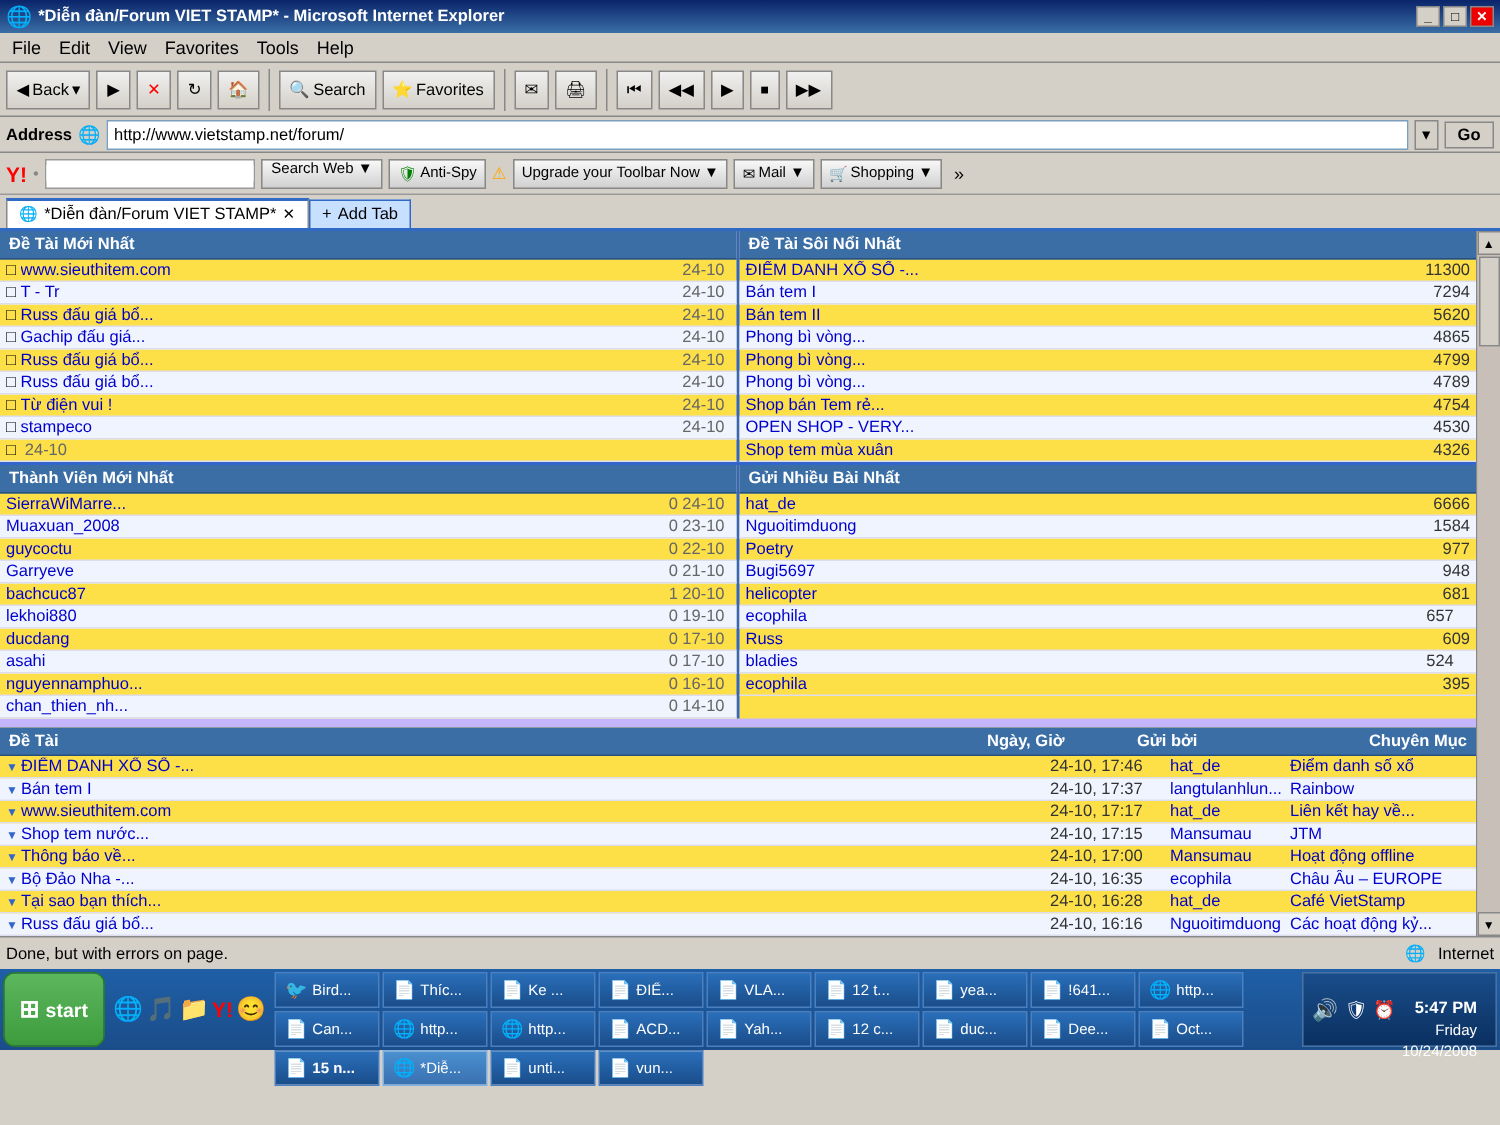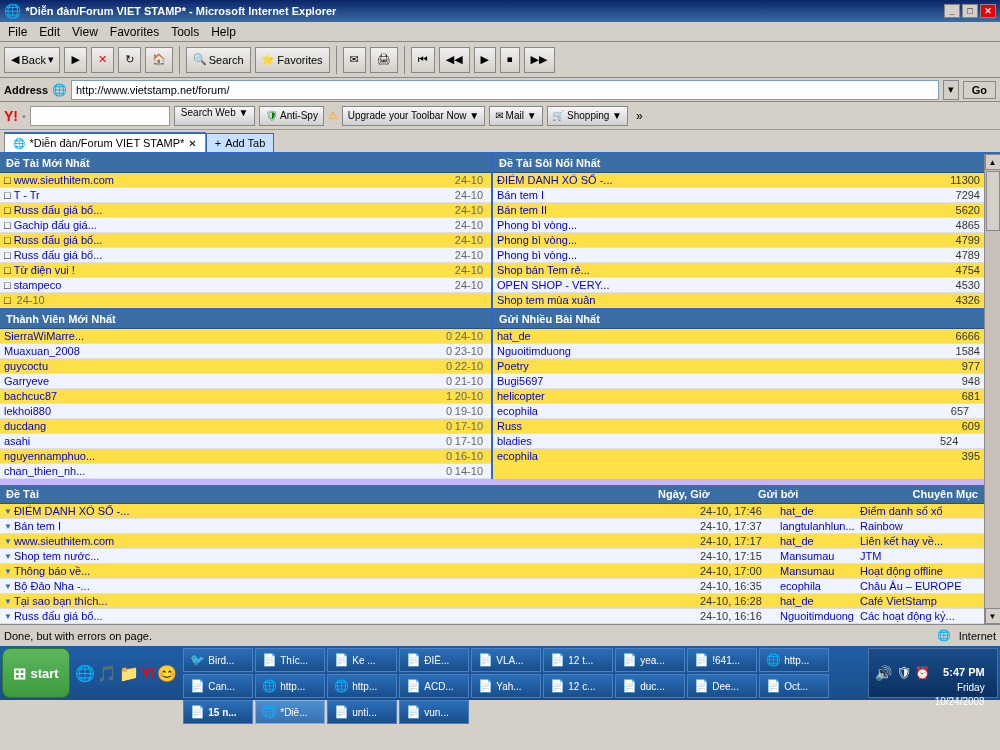--- a/index.html
+++ b/index.html
@@ -602,21 +602,21 @@
               <div class="member-row">
     <span style="flex:1;color:#0000cc;cursor:pointer;">ecophila</span>
     <span style="min-width:40px;text-align:center;color:#333;">657</span>
   </div>
               <div class="member-row">
     <span style="flex:1;color:#0000cc;cursor:pointer;">Russ</span>
     <span style="min-width:40px;text-align:right;color:#333;">609</span>
   </div>
               <div class="member-row">
     <span style="flex:1;color:#0000cc;cursor:pointer;">bladies</span>
-    <span style="min-width:40px;text-align:left;color:#333;">524</span>
+    <span style="min-width:40px;text-align:center;color:#333;">524</span>
   </div>
               <div class="member-row">
     <span style="flex:1;color:#0000cc;cursor:pointer;">ecophila</span>
     <span style="min-width:40px;text-align:right;color:#333;">395</span>
   </div>
             </div>
         </div>
       </div>
 
       <div>

